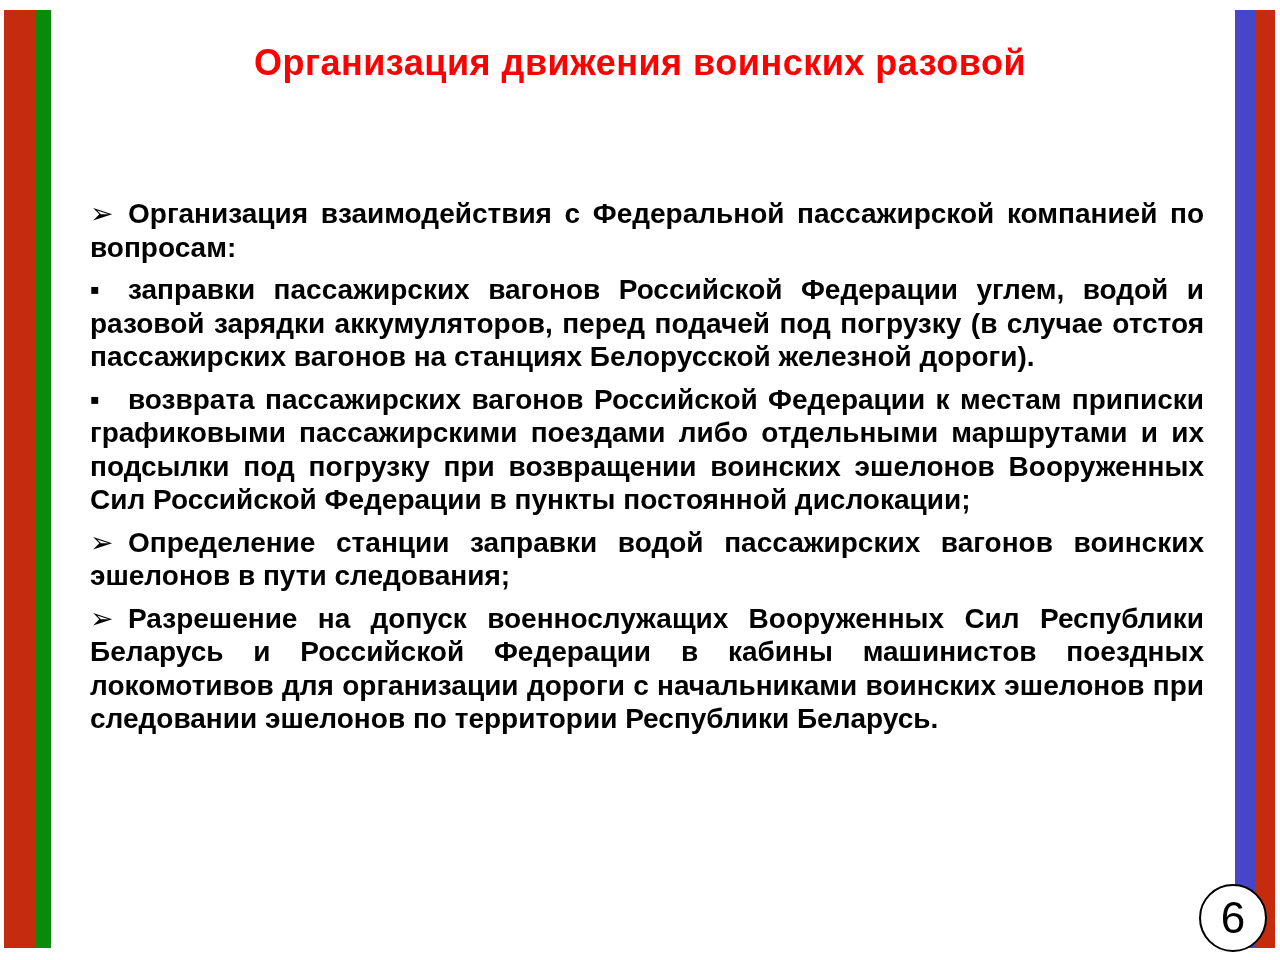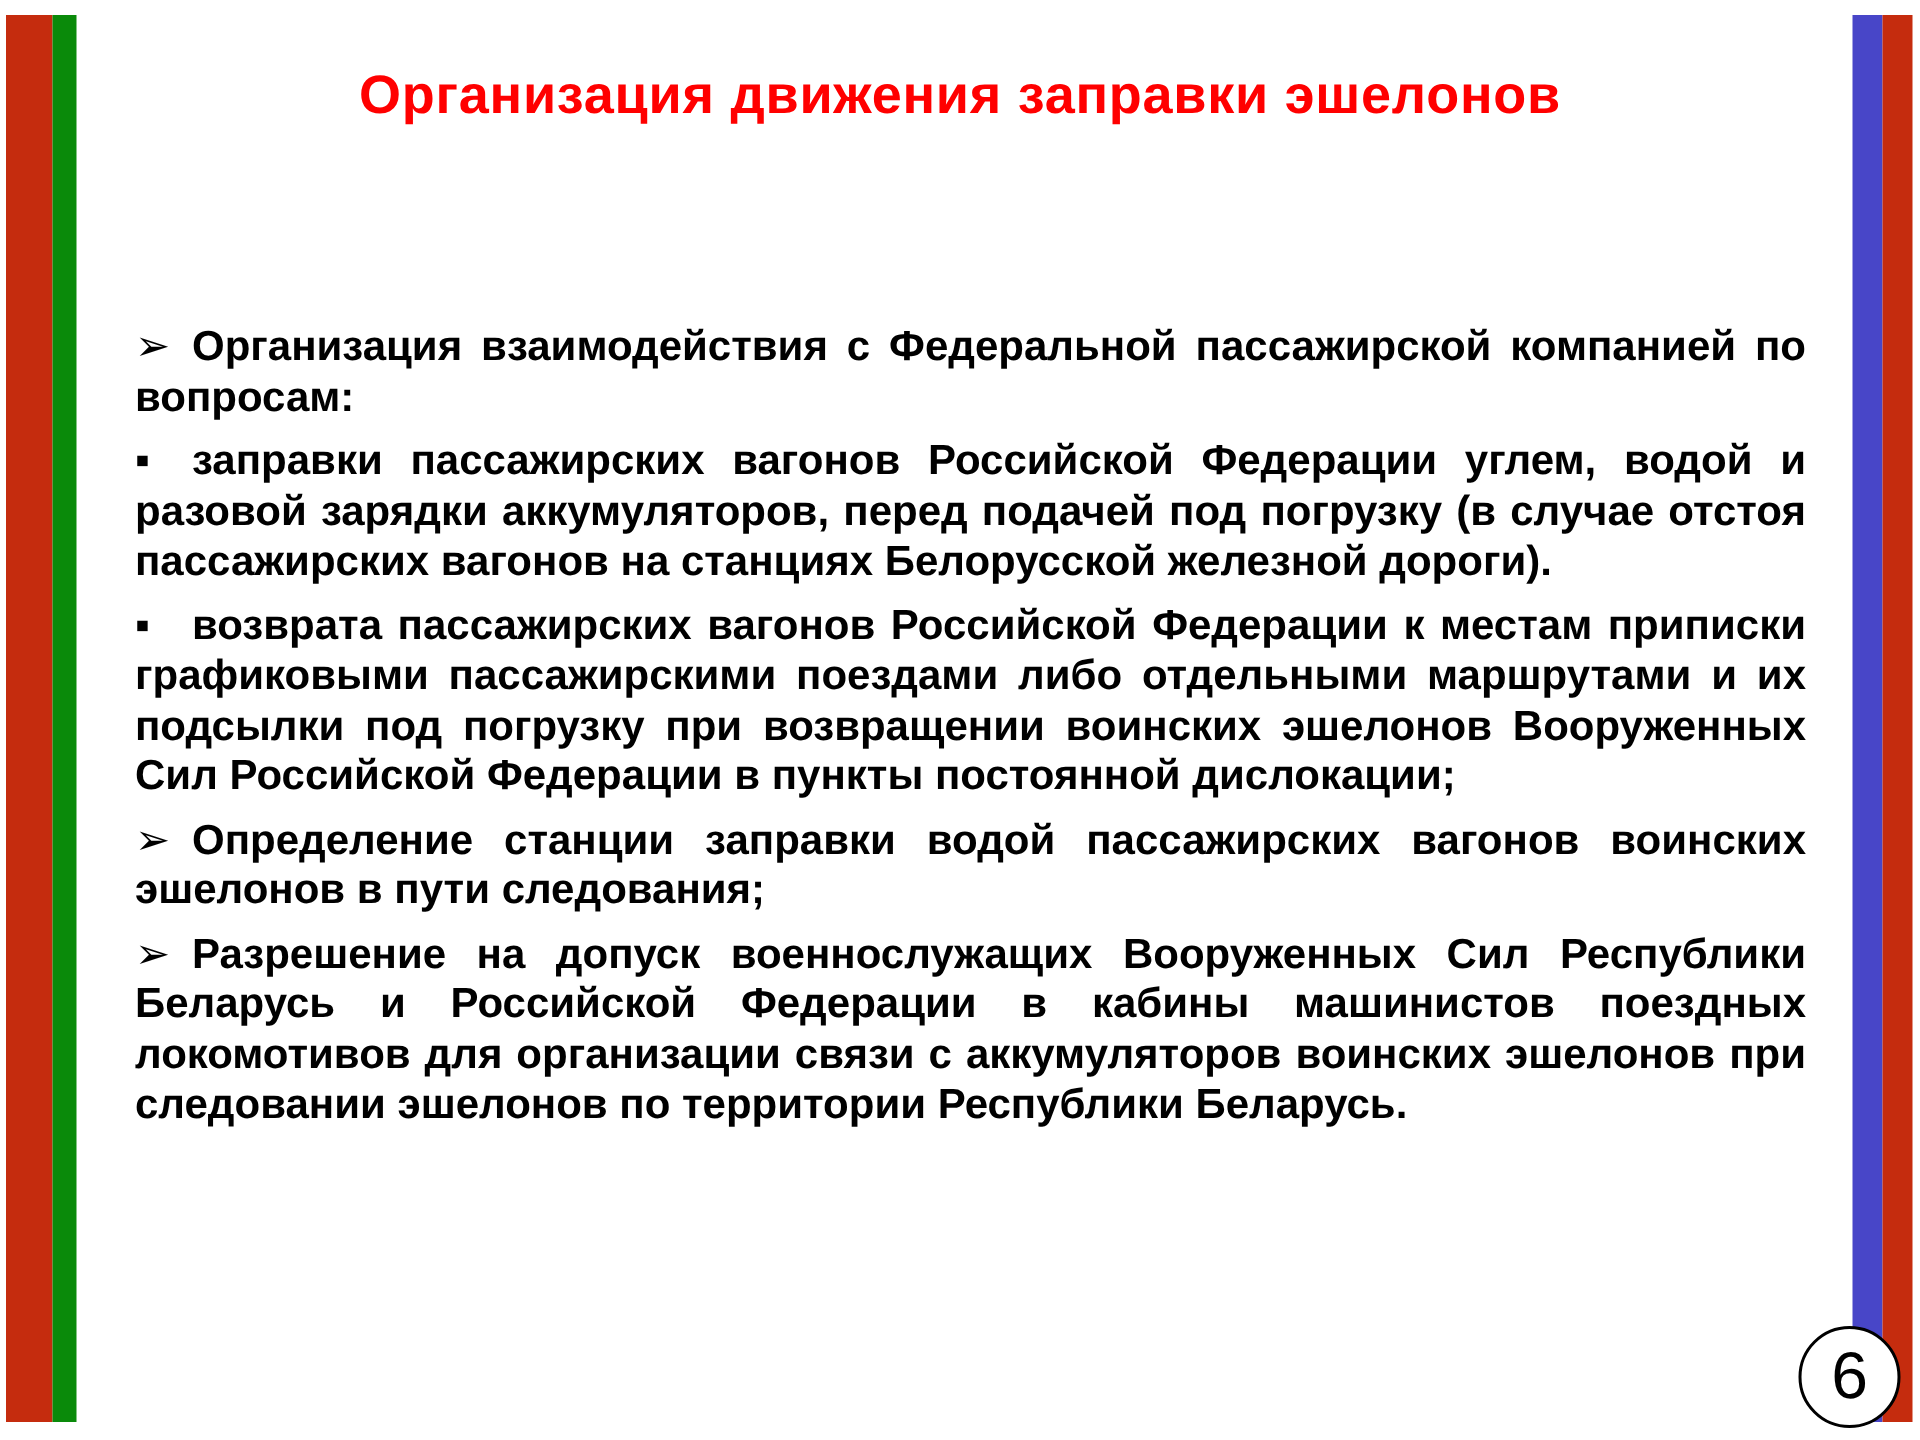--- a/index.html
+++ b/index.html
@@ -36,21 +36,21 @@
     color: var(--title-red, #FF0000);
     font-size: 36px;
     line-height: 41px;
     font-weight: bold;
     letter-spacing: 0.5px;
   }
 
   .content {
     position: absolute;
     left: 90px;
-    top: 214px;
+    top: 197px;
     width: 1114px;
     color: var(--text-black, #000000);
   }
   .para {
     margin: 0 0 9px 0;
     font-size: 28px;
     line-height: 33.5px;
     font-weight: bold;
     text-align: justify;
     text-justify: inter-word;
@@ -82,28 +82,28 @@
 <body>
 
 <div class="slide">
 
   <div class="stripe left-red"></div>
   <div class="stripe left-green"></div>
   <div class="stripe right-blue"></div>
   <div class="stripe right-red"></div>
 
   <div class="title">
-    <div>Организация движения заправки эшелонов</div>
+    <div>Организация движения воинских разовой</div>
   </div>
 
   <div class="content">
     <p class="para"><span class="marker">➢</span><span>Организация взаимодействия с Федеральной пассажирской компанией по вопросам:</span></p>
     <p class="para"><span class="marker">▪</span><span>заправки пассажирских вагонов Российской Федерации углем, водой и разовой зарядки аккумуляторов, перед подачей под погрузку (в случае отстоя пассажирских вагонов на станциях Белорусской железной дороги).</span></p>
     <p class="para"><span class="marker">▪</span><span>возврата пассажирских вагонов Российской Федерации к местам приписки графиковыми пассажирскими поездами либо отдельными маршрутами и их подсылки под погрузку при возвращении воинских эшелонов Вооруженных Сил Российской Федерации в пункты постоянной дислокации;</span></p>
     <p class="para"><span class="marker">➢</span><span>Определение станции заправки водой пассажирских вагонов воинских эшелонов в пути следования;</span></p>
-    <p class="para"><span class="marker">➢</span><span>Разрешение  на допуск военнослужащих Вооруженных Сил Республики Беларусь и Российской Федерации в кабины машинистов поездных локомотивов для организации связи с аккумуляторов воинских эшелонов при следовании эшелонов по территории Республики Беларусь.</span></p>
+    <p class="para"><span class="marker">➢</span><span>Разрешение  на допуск военнослужащих Вооруженных Сил Республики Беларусь и Российской Федерации в кабины машинистов поездных локомотивов для организации дороги с начальниками воинских эшелонов при следовании эшелонов по территории Республики Беларусь.</span></p>
   </div>
 
   <div class="page-number-circle">
     <span>6</span>
   </div>
 
 </div>
 
 </body></html>

